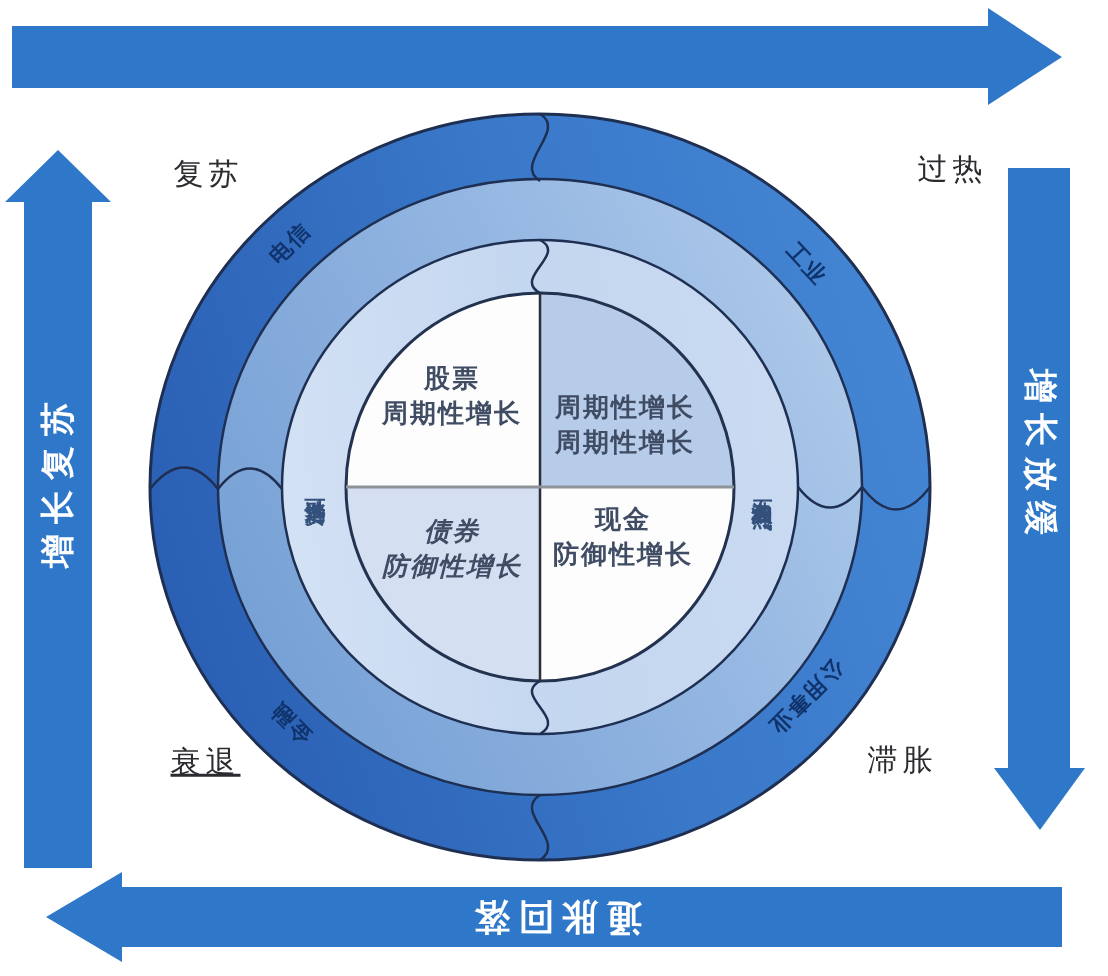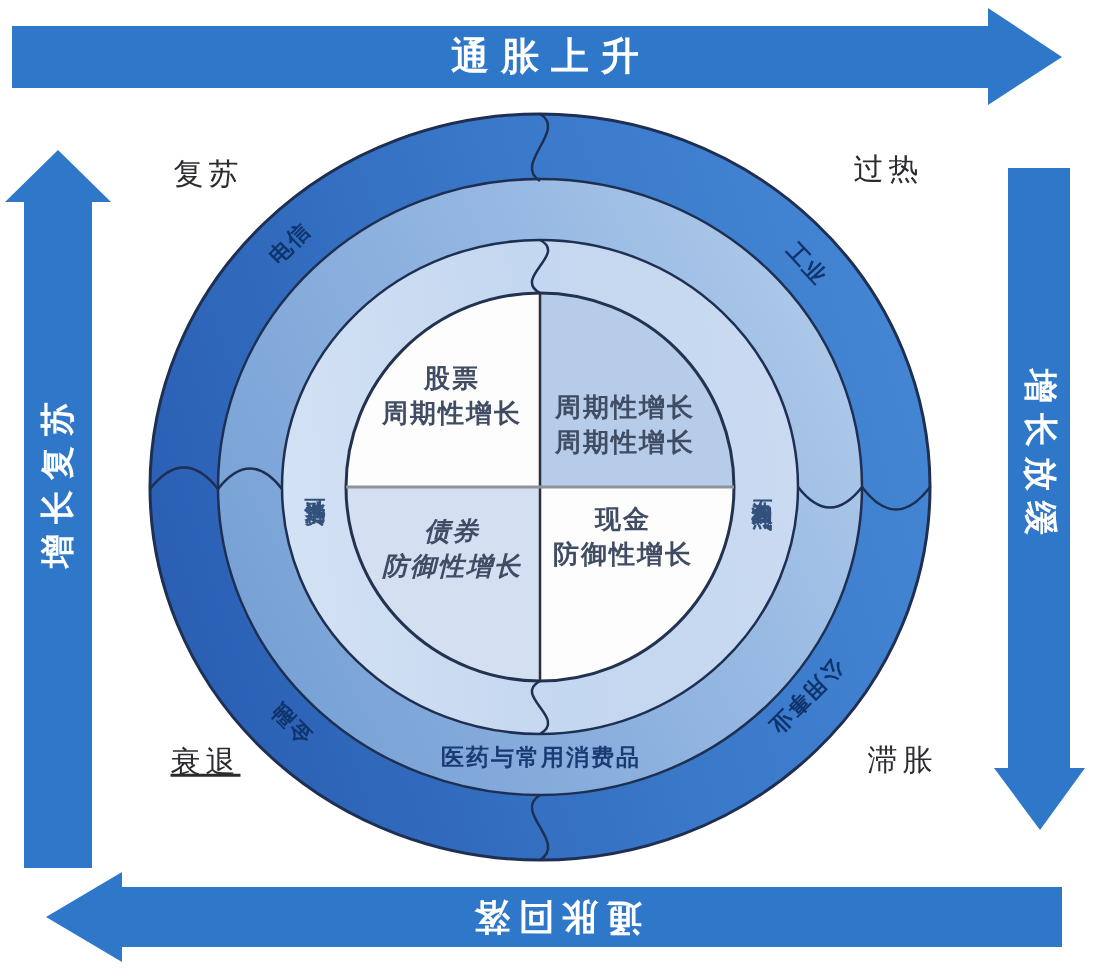--- a/index.html
+++ b/index.html
@@ -74,36 +74,34 @@
     <path d="M 540 114 C 568 130 512 164 540 181" fill="none" stroke="#1e2f52" stroke-width="2.5"></path>
     <path d="M 540 240 C 568 254 512 278 540 293" fill="none" stroke="#1e2f52" stroke-width="2.5"></path>
     <path d="M 540 681 C 512 696 568 718 540 734" fill="none" stroke="#1e2f52" stroke-width="2.5"></path>
     <path d="M 540 795 C 512 812 568 842 540 860" fill="none" stroke="#1e2f52" stroke-width="2.5"></path>
     <path d="M 150 489 Q 184 446 218 489" fill="none" stroke="#1e2f52" stroke-width="2.5"></path>
     <path d="M 218 489 Q 250 448 282 489" fill="none" stroke="#1e2f52" stroke-width="2.5"></path>
     <path d="M 798 487 Q 830 528 862 487" fill="none" stroke="#1e2f52" stroke-width="2.5"></path>
     <path d="M 862 487 Q 896 532 930 487" fill="none" stroke="#1e2f52" stroke-width="2.5"></path>
   </svg>
 
-  <div class="label arrow-label h-top" style="left:545px;top:57px;">通胀上升</div>
   <div class="label arrow-label h-bottom" style="left:558px;top:917px;">通胀回落</div>
   <div class="label arrow-label v-left" style="left:58px;top:485px;">增长复苏</div>
   <div class="label arrow-label v-right" style="left:1040px;top:452px;">增长放缓</div>
 
   <div class="label phase-label" style="left:206px;top:174px;">复苏</div>
-  <div class="label phase-label" style="left:886px;top:169px;">过热</div>
+  <div class="label phase-label" style="left:950px;top:169px;">过热</div>
   <div class="label phase-label" style="left:203px;top:762px;text-decoration:underline;">衰退</div>
   <div class="label phase-label" style="left:900px;top:760px;">滞胀</div>
 
   <div class="label sector-label r-neg45" style="left:290px;top:243px;">电信</div>
   <div class="label sector-label r-pos45" style="left:807px;top:264px;">工业</div>
   <div class="label sector-label r-neg135" style="left:291px;top:723px;">金融</div>
   <div class="label sector-label r-pos135" style="left:806px;top:697px;">公用事业</div>
 
-  <div class="label mid-ring-label" style="left:541px;top:757px;">医药与常用消费品</div>
 
   <div class="label pale-ring-label" style="left:315px;top:486px;">可选消费</div>
   <div class="label pale-ring-label" style="left:762px;top:489px;">石油和天然气</div>
 
   <div class="label q-label" style="left:452px;top:396px;">
     <div class="l1">股票</div>
     <div class="l2">周期性增长</div>
   </div>
   <div class="label q-label" style="left:625px;top:425px;">
     <div class="l1">周期性增长</div>

